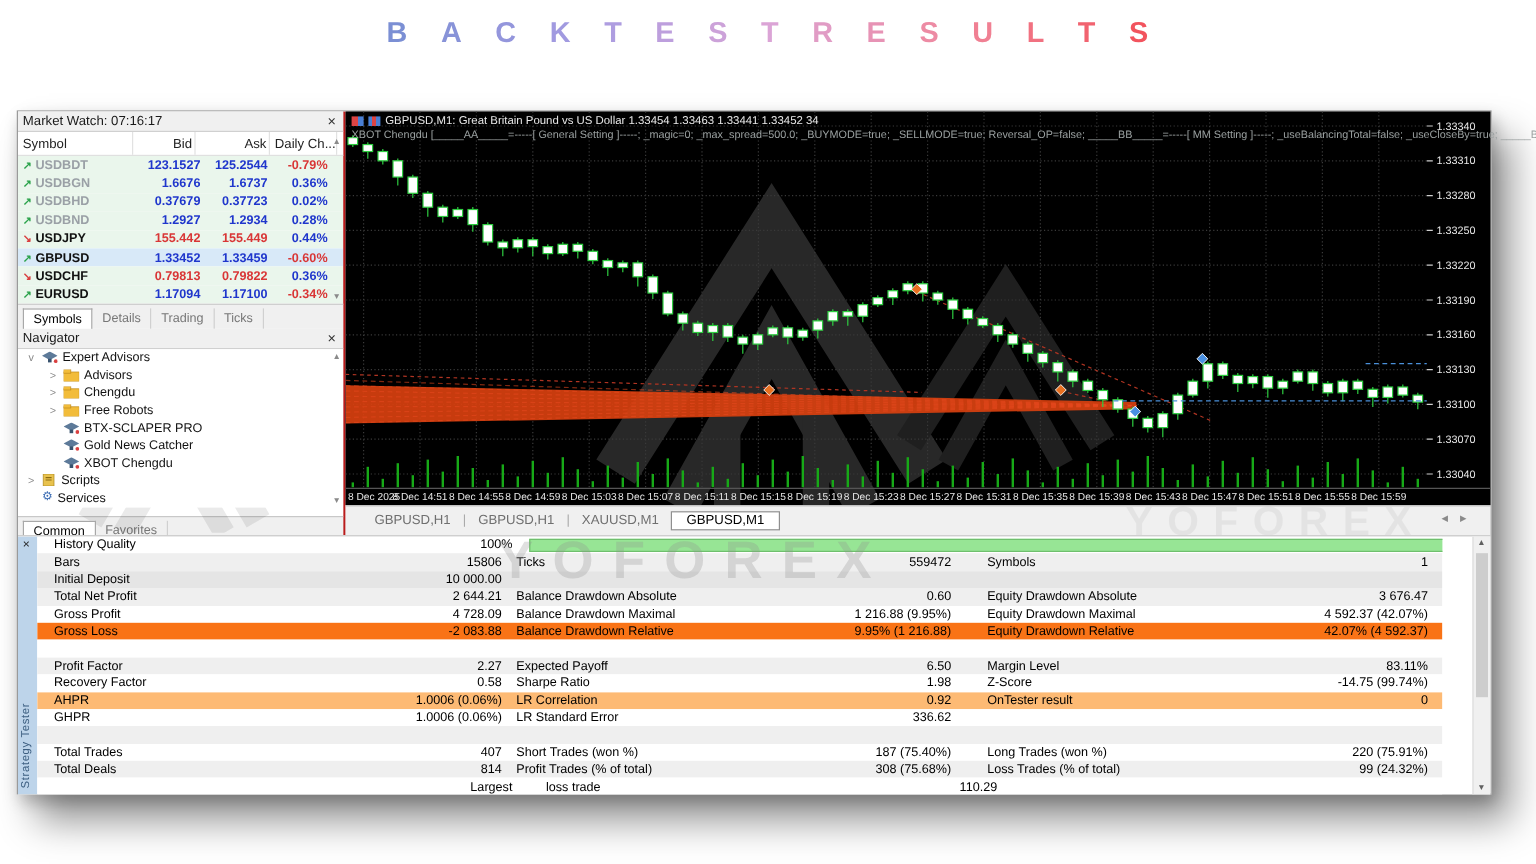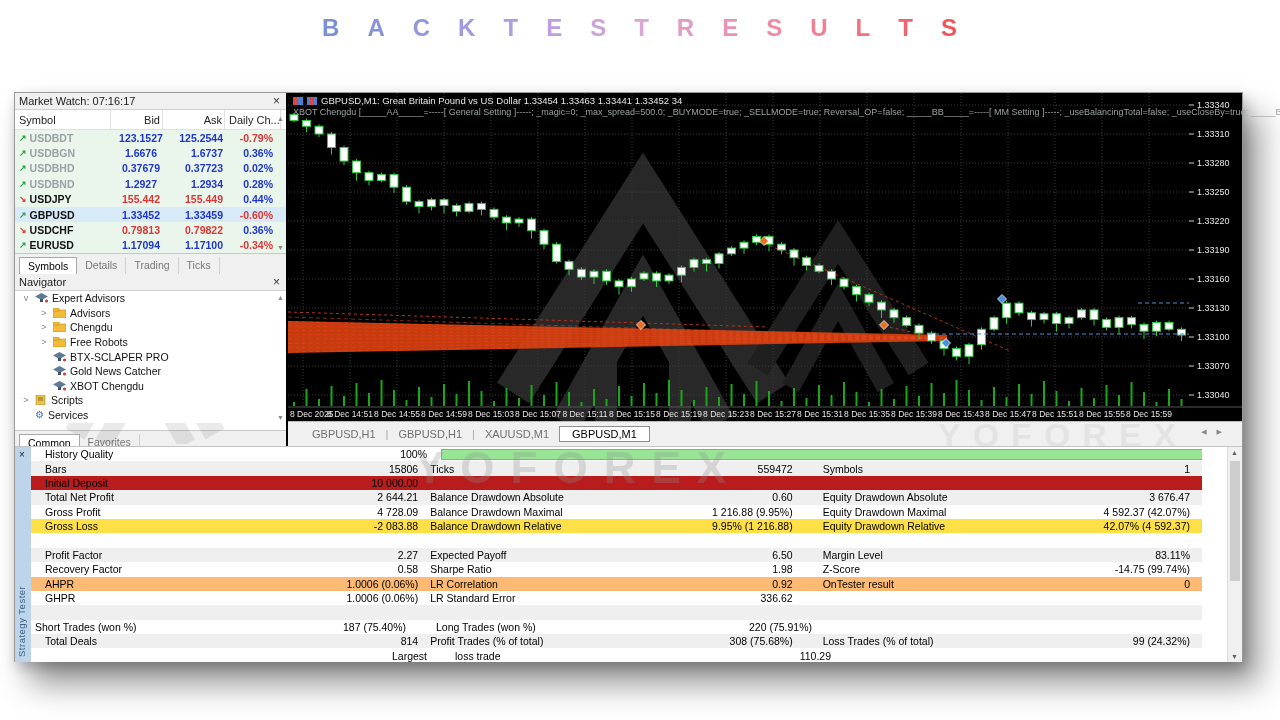--- a/index.html
+++ b/index.html
@@ -2,31 +2,31 @@
 <html><head>
 <meta charset="utf-8">
 <style>
   html,body{margin:0;padding:0;background:#fff;width:1280px;height:720px;overflow:hidden;
     font-family:"Liberation Sans",sans-serif;-webkit-font-smoothing:antialiased;}
   .heading{position:absolute;top:14px;left:0;width:100%;display:flex;justify-content:center;
     gap:27px;font-weight:bold;font-size:24px;letter-spacing:1px;user-select:none;}
   .win{position:absolute;left:14px;top:92px;width:1227px;height:568px;background:#f0f0f0;
     border:1px solid #9a9a9a;box-shadow:16px 22px 30px rgba(0,0,0,.42),3px 6px 12px rgba(0,0,0,.22);}
   
-  .leftcol{position:absolute;left:0;top:0;width:271px;height:353px;background:#fff;border-right:2px solid #000000;}
+  .leftcol{position:absolute;left:0;top:0;width:271px;height:353px;background:#fff;border-right:2px solid #b91c1c;}
   .panel-title{height:16px;background:#f0f0f0;border-bottom:1px solid #d0d0d0;font-size:11px;color:#1a1a1a;
     display:flex;align-items:center;padding:0 4px;justify-content:space-between;}
   .close-x{color:#333;font-size:12px;line-height:10px;cursor:default;padding:0 2px;}
   .mw-header{height:19px;display:flex;align-items:center;font-size:11px;color:#222;border-bottom:1px solid #e0e0e0;background:#fff;position:relative;}
   .mw-header .hc{border-right:1px solid #e2e2e2;height:100%;display:flex;align-items:center;box-sizing:border-box;}
   .mw-rows{height:123px;overflow:hidden;position:relative;}
   .mw-row{height:15.4px;display:flex;align-items:center;font-size:10.5px;}
   .mw-row .sym{width:96px;padding-left:4px;display:flex;align-items:center;gap:3px;font-weight:bold;overflow:hidden;}
   .mw-row .num{width:56px;text-align:right;font-weight:600;}
-  .mw-row .num.bid{width:52px;text-align:center;}
+  .mw-row .num.bid{width:52px;}
   .mw-row .chg{width:50px;text-align:right;font-weight:600;padding-right:8px;}
   .panel-tabs{height:20px;background:#f0f0f0;border-top:1px solid #c8c8c8;display:flex;align-items:flex-end;font-size:10.5px;color:#777;padding-left:4px;}
   .ptab{padding:2px 8px 3px 8px;border-right:1px solid #d0d0d0;}
   .ptab.active{background:#fff;border:1px solid #a8a8a8;border-bottom:none;color:#000;position:relative;top:1px;}
   .nav-tree{position:relative;height:132px;overflow:hidden;font-size:10.5px;color:#111;background:#fff;}
   .nav-row{height:14.6px;display:flex;align-items:center;gap:4px;}
   .nav-exp{width:10px;color:#888;font-size:9px;text-align:center;}
   .scroll-hint{position:absolute;right:2px;font-size:7px;color:#8a8a8a;}
   
   .rightcol{position:absolute;left:273px;top:0;width:954px;height:353px;}
@@ -639,21 +639,21 @@
           </div>
           <div class="st-cell c2">
             <span>Ticks</span>
             <span>559472</span>
           </div>
           <div class="st-cell c3">
             <span>Symbols</span>
             <span>1</span>
           </div>
         </div>
-        <div class="st-row" style="background:#b91c1c">
+        <div class="st-row" style="background:#e5e5e5">
           <div class="st-cell c1">
             <span>Initial Deposit</span>
             <span>10 000.00</span>
           </div>
           <div class="st-cell c2">
             <span></span>
             <span></span>
           </div>
           <div class="st-cell c3">
             <span></span>
@@ -681,21 +681,21 @@
           </div>
           <div class="st-cell c2">
             <span>Balance Drawdown Maximal</span>
             <span>1 216.88 (9.95%)</span>
           </div>
           <div class="st-cell c3">
             <span>Equity Drawdown Maximal</span>
             <span>4 592.37 (42.07%)</span>
           </div>
         </div>
-        <div class="st-row" style="background:#fde047">
+        <div class="st-row" style="background:#f97316">
           <div class="st-cell c1">
             <span>Gross Loss</span>
             <span>-2 083.88</span>
           </div>
           <div class="st-cell c2">
             <span>Balance Drawdown Relative</span>
             <span>9.95% (1 216.88)</span>
           </div>
           <div class="st-cell c3">
             <span>Equity Drawdown Relative</span>
@@ -780,20 +780,24 @@
           <div class="st-cell c2">
             <span></span>
             <span></span>
           </div>
           <div class="st-cell c3">
             <span></span>
             <span></span>
           </div>
         </div>
         <div class="st-row" style="background:#ffffff">
+          <div class="st-cell c1">
+            <span>Total Trades</span>
+            <span>407</span>
+          </div>
           <div class="st-cell c2">
             <span>Short Trades (won %)</span>
             <span>187 (75.40%)</span>
           </div>
           <div class="st-cell c3">
             <span>Long Trades (won %)</span>
             <span>220 (75.91%)</span>
           </div>
         </div>
         <div class="st-row" style="background:#efefef">

